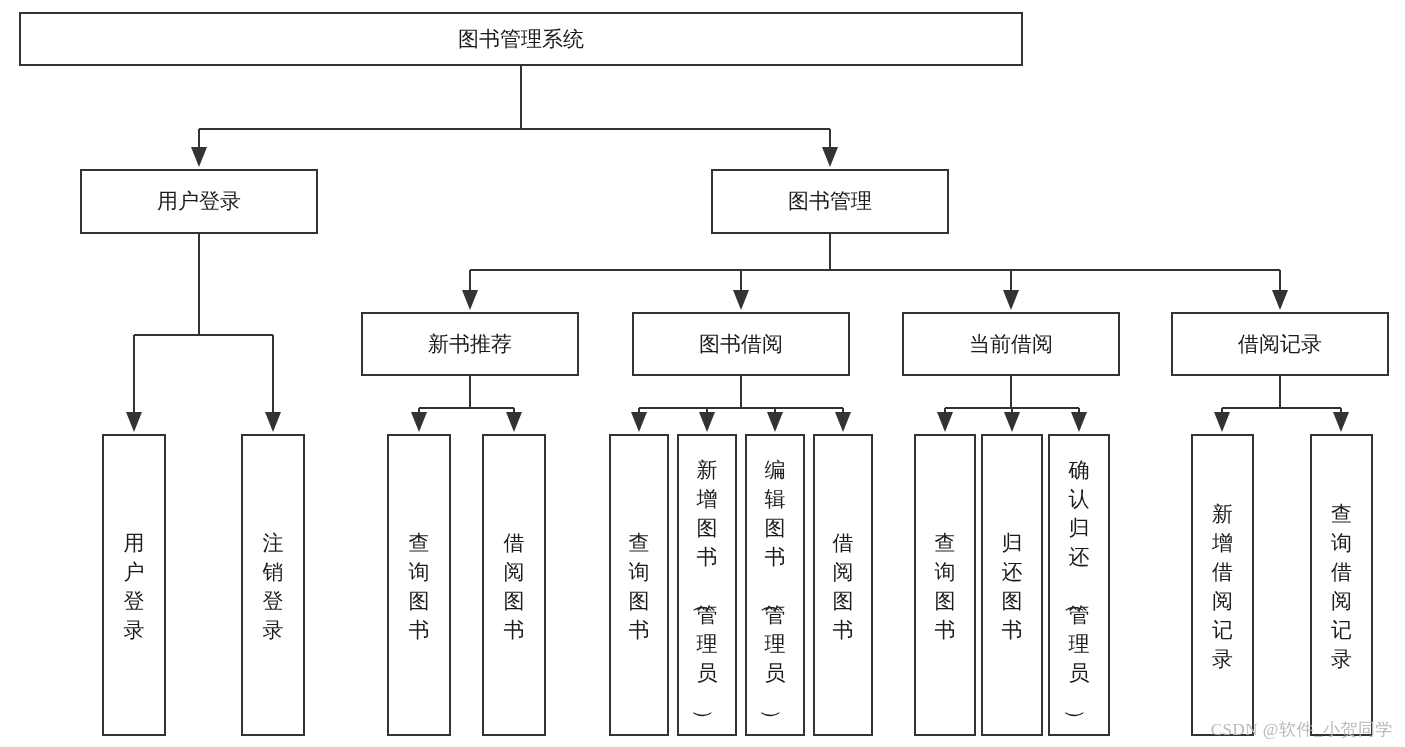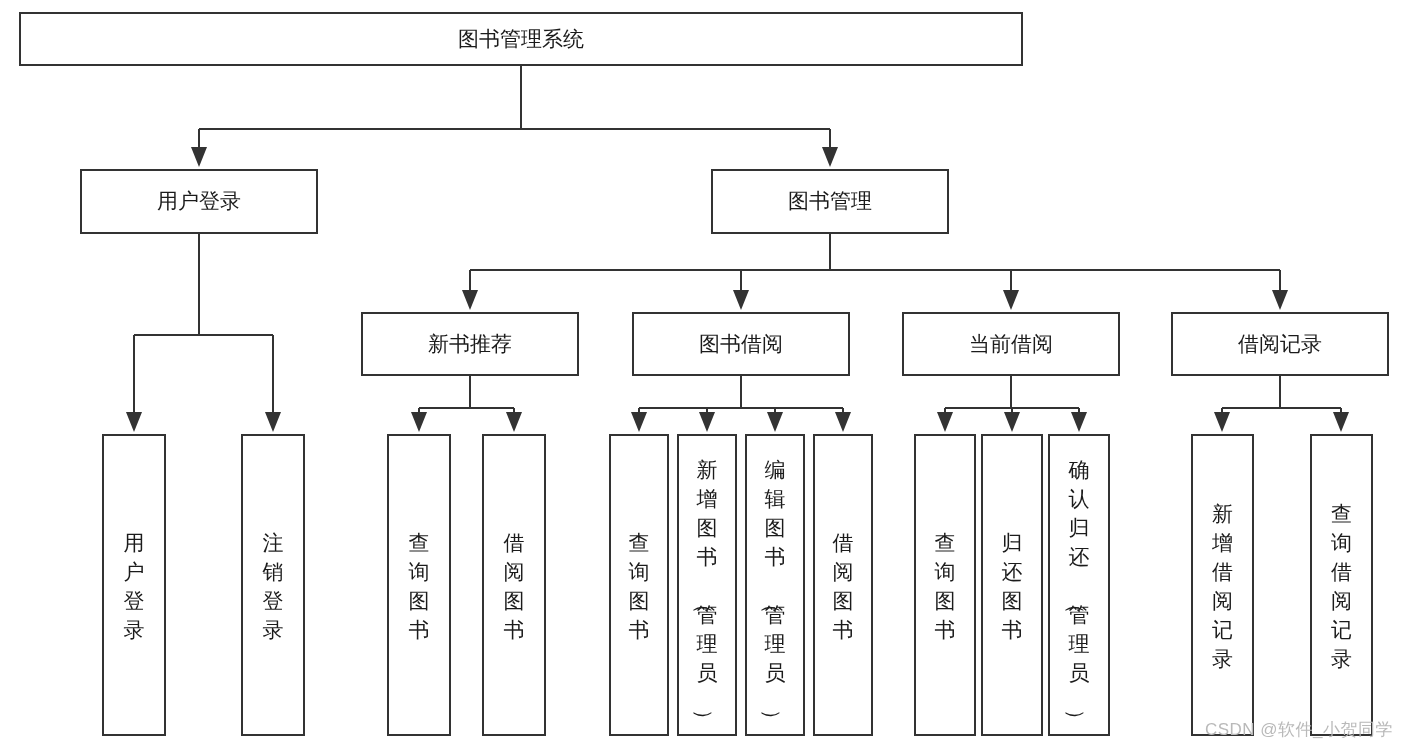--- a/index.html
+++ b/index.html
@@ -53,21 +53,21 @@
   .node-label-v {
     fill: #1b1b1b;
     font-family: "Liberation Sans", "DejaVu Sans", sans-serif;
     font-size: 21px;
     text-anchor: middle;
   }
   .watermark-text {
     position: absolute;
     right: 12px;
     bottom: 6px;
-    font-family: Liberation Sans, sans-serif;
+    font-family: Liberation Serif, serif;
     font-size: 17px;
     color: #b9b9b9;
     letter-spacing: 0.5px;
     white-space: nowrap;
     user-select: none;
   }
 </style>
 </head>
 <body>
 

